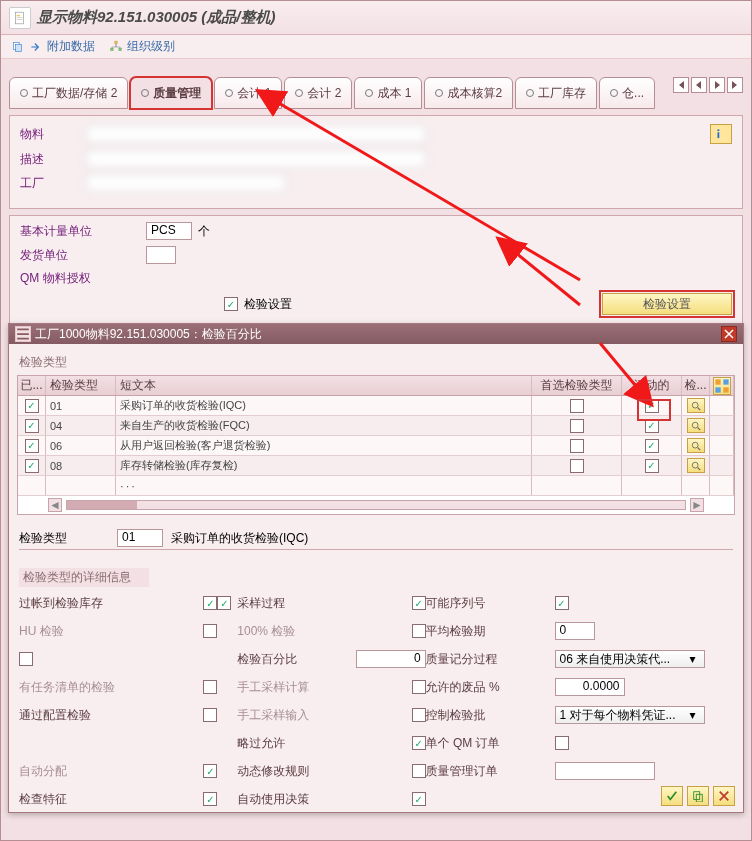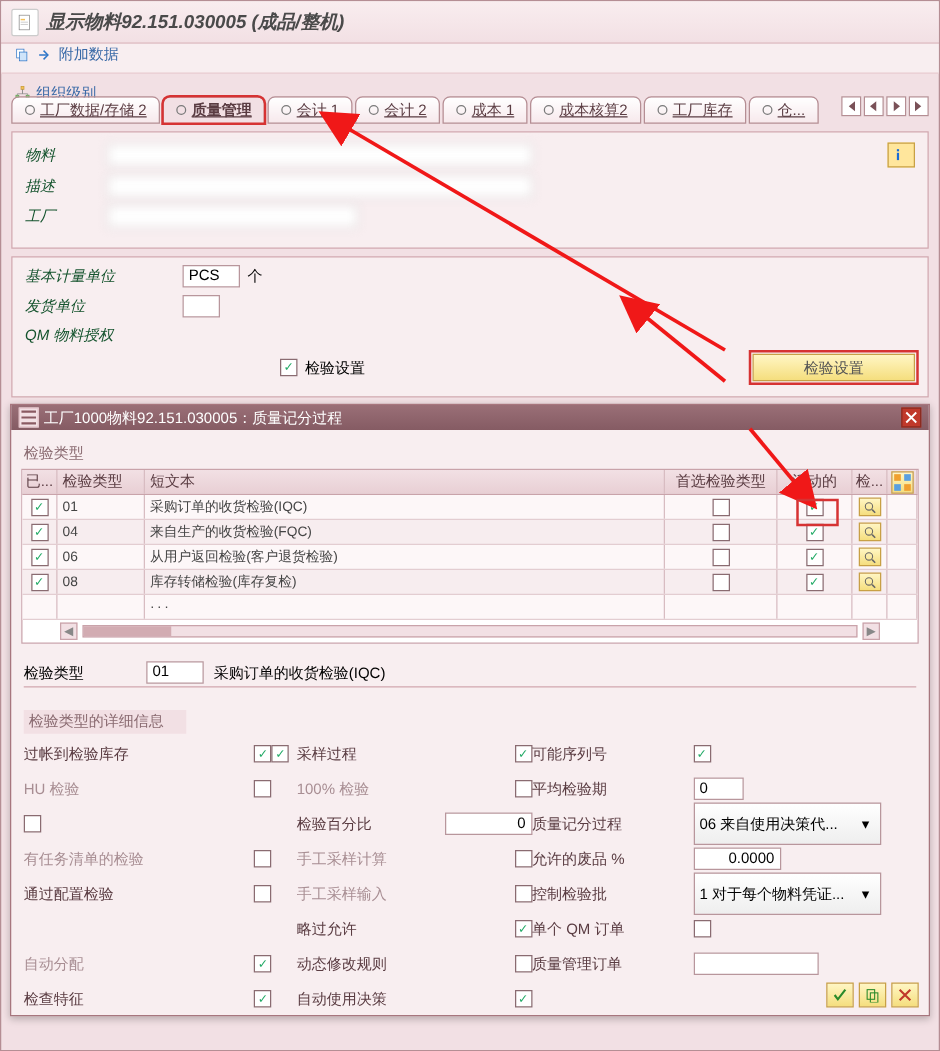--- a/index.html
+++ b/index.html
@@ -2,33 +2,33 @@
 <html><head>
 <meta charset="utf-8">
 <style>
   * { box-sizing: border-box; margin: 0; padding: 0; font-family: "Microsoft YaHei", Arial, sans-serif; font-size: 12px; }
   body { background:#f2e0e4; width:752px; height:841px; overflow:hidden; position:relative; }
   .app { width:752px; height:841px; background:#f2e0e4; border:1px solid #b58e94; }
   .titlebar { height:34px; display:flex; align-items:center; padding:2px 8px; background:linear-gradient(#f9edef,#f2e0e4); border-bottom:1px solid #d9b3b9;}
   .titlebar .doc-icon { width:22px; height:22px; background:#fff; border:1px solid #ccc; border-radius:2px; display:flex; align-items:center; justify-content:center; margin-right:6px;}
   .doc-icon svg{width:14px;height:14px;}
   .titlebar .title { font-size:15px; font-style:italic; font-weight:bold; color:#4a4a4a;}
-  .toolbar1 { height:24px; display:flex; gap:14px; padding:0 10px; background:#f8eef0; border-bottom:1px solid #e7c9ce;flex-direction:column;}
+  .toolbar1 { height:24px; display:flex; gap:14px; padding:0 10px; background:#f8eef0; border-bottom:1px solid #e7c9ce;}
   .toolbar1 .tbtn {display:flex; align-items:center; gap:4px; color:#3a6aa7; cursor:pointer;}
   .toolbar1 .tbtn .mini-icon{width:14px;height:14px;}
   .tabrow { display:flex; align-items:flex-end; padding:18px 8px 0 8px; position:relative;}
-  .tab { height:22px; padding:0 10px; border:1px solid #b58e94; border-top-left-radius:6px; border-top-right-radius:6px; background:linear-gradient(#fff,#f7e9ec); display:flex; align-items:center; margin-right:2px; color:#5a3c42; cursor:pointer; white-space:nowrap;text-decoration:underline;}
+  .tab { height:32px; padding:0 10px; border:1px solid #b58e94; border-top-left-radius:6px; border-top-right-radius:6px; background:linear-gradient(#fff,#f7e9ec); display:flex; align-items:center; margin-right:2px; color:#5a3c42; cursor:pointer; white-space:nowrap;}
   .tab.active { background:#f2e0e4; border-bottom-color:#f2e0e4; font-weight:bold; outline:2px solid #d63333; outline-offset:-1px;}
   .tab .dot{width:8px;height:8px;border:1px solid #7a7a7a;border-radius:50%;margin-right:4px;display:inline-block;}
   .tabpager{position:absolute; right:8px; top:18px; display:flex; gap:2px;}
   .pbtn{width:16px;height:16px;border:1px solid #b58e94;background:#fff;display:flex;align-items:center;justify-content:center;cursor:pointer;}
   .pbtn svg{width:10px;height:10px;fill:#7a5158;}
   .headerpanel { margin:6px 8px 0 8px; border:1px solid #d1a7ae; background:#f8eef0; padding:8px 10px 10px 10px;}
   .frow { display:flex; align-items:center; margin-bottom:6px; gap:6px;}
-  .frow .lab{width:60px; color:#14532d;font-style:italic;}
+  .frow .lab{width:60px; color:#701a75;}
   .frow .blurbox{flex:0 0 340px; height:18px; background:#fff; border:1px solid #ccc; filter:blur(4px);}
   .info-icon{width:22px;height:20px;border:1px solid #c8a045;background:#ffe69c;display:flex;align-items:center;justify-content:center;margin-left:auto;}
   .info-icon svg{width:14px;height:14px;}
   .panelTitle{font-size:12px;color:#8a6b71;margin:6px 0 2px 2px;}
   .innerpanel{margin:6px 8px 0 8px; border:1px solid #d1a7ae; background:#f8eef0; padding:6px 10px;}
   .inp{height:18px;border:1px solid #b8969c;background:#fff;padding:0 4px;}
   .inp.w50{width:46px;}
   .inp.w30{width:30px;}
   .inspectBtn{display:block;margin-left:auto;width:130px;height:22px;background:linear-gradient(#fff6c4,#f5de7e);border:1px solid #c8a045;text-align:center;line-height:20px;color:#555;cursor:pointer; outline:2px solid #d63333; outline-offset:1px;}
   .chk{width:14px;height:14px;border:1px solid #8a6b71;background:#fff;display:inline-flex;align-items:center;justify-content:center;}
@@ -67,21 +67,21 @@
   .dgrid{display:flex;flex-wrap:nowrap;margin-top:6px;}
   .dcol{display:flex;flex-direction:column;gap:8px;}
   .dcol.c1{width:200px;}
   .dcol.c2{width:210px;}
   .dcol.c3{width:130px;}
   .dcol.c4{width:180px;}
   .drow{display:flex;align-items:center;height:20px;gap:6px;}
   .drow .dlab{flex:1;color:#5a3c42;}
   .drow.dis .dlab{color:#a88e93;}
   .numfield{width:70px;height:18px;border:1px solid #b8969c;background:#fff;text-align:right;padding:0 4px;display:inline-block;}
-  .combo{width:150px;height:18px;border:1px solid #b8969c;background:linear-gradient(#fff,#eee);display:flex;align-items:center;padding:16px 4px;justify-content:space-between;}
+  .combo{width:150px;height:18px;border:1px solid #b8969c;background:linear-gradient(#fff,#eee);display:flex;align-items:center;padding:0 4px;justify-content:space-between;}
   .combo .carrow{width:14px;height:14px;display:flex;align-items:center;justify-content:center;}
   .footerbtns{position:absolute;right:8px;bottom:6px;display:flex;gap:4px;}
   .fbtn{width:22px;height:20px;border:1px solid #c8a045;background:linear-gradient(#fff6c4,#f5de7e);display:flex;align-items:center;justify-content:center;cursor:pointer;}
   .fbtn svg{width:12px;height:12px;}
   .gridbtn{width:18px;height:18px;background:linear-gradient(#fff6c4,#f5de7e);border:1px solid #c8a045;display:flex;align-items:center;justify-content:center;cursor:pointer;}
   
   .arrow-svg{position:absolute;pointer-events:none;}
   .highlight-cell{position:absolute;border:2px solid #d63333;pointer-events:none;}
   .dots{color:#888;letter-spacing:2px;font-size:10px;}
 </style>
@@ -221,21 +221,21 @@
     </div>
   </div>
 
   <div class="dialog">
     <div class="dbar">
       <span class="dmenu">
           <svg viewBox="0 0 12 12">
             <path d="M1 2h10M1 6h10M1 10h10" stroke="#8a5a62" stroke-width="1.5"></path>
           </svg>
         </span>
-      <span class="dtitle">工厂1000物料92.151.030005：质量记分过程</span>
+      <span class="dtitle">工厂1000物料92.151.030005：检验百分比</span>
       <span class="dclose">
           <svg viewBox="0 0 10 10">
             <path d="M1 1l8 8M9 1L1 9" stroke="#fff" stroke-width="1.5"></path>
           </svg>
         </span>
     </div>
 
     <div style="margin:10px 10px 0 10px;color:#8a6b71">检验类型</div>
 
     <div class="tablewrap">

